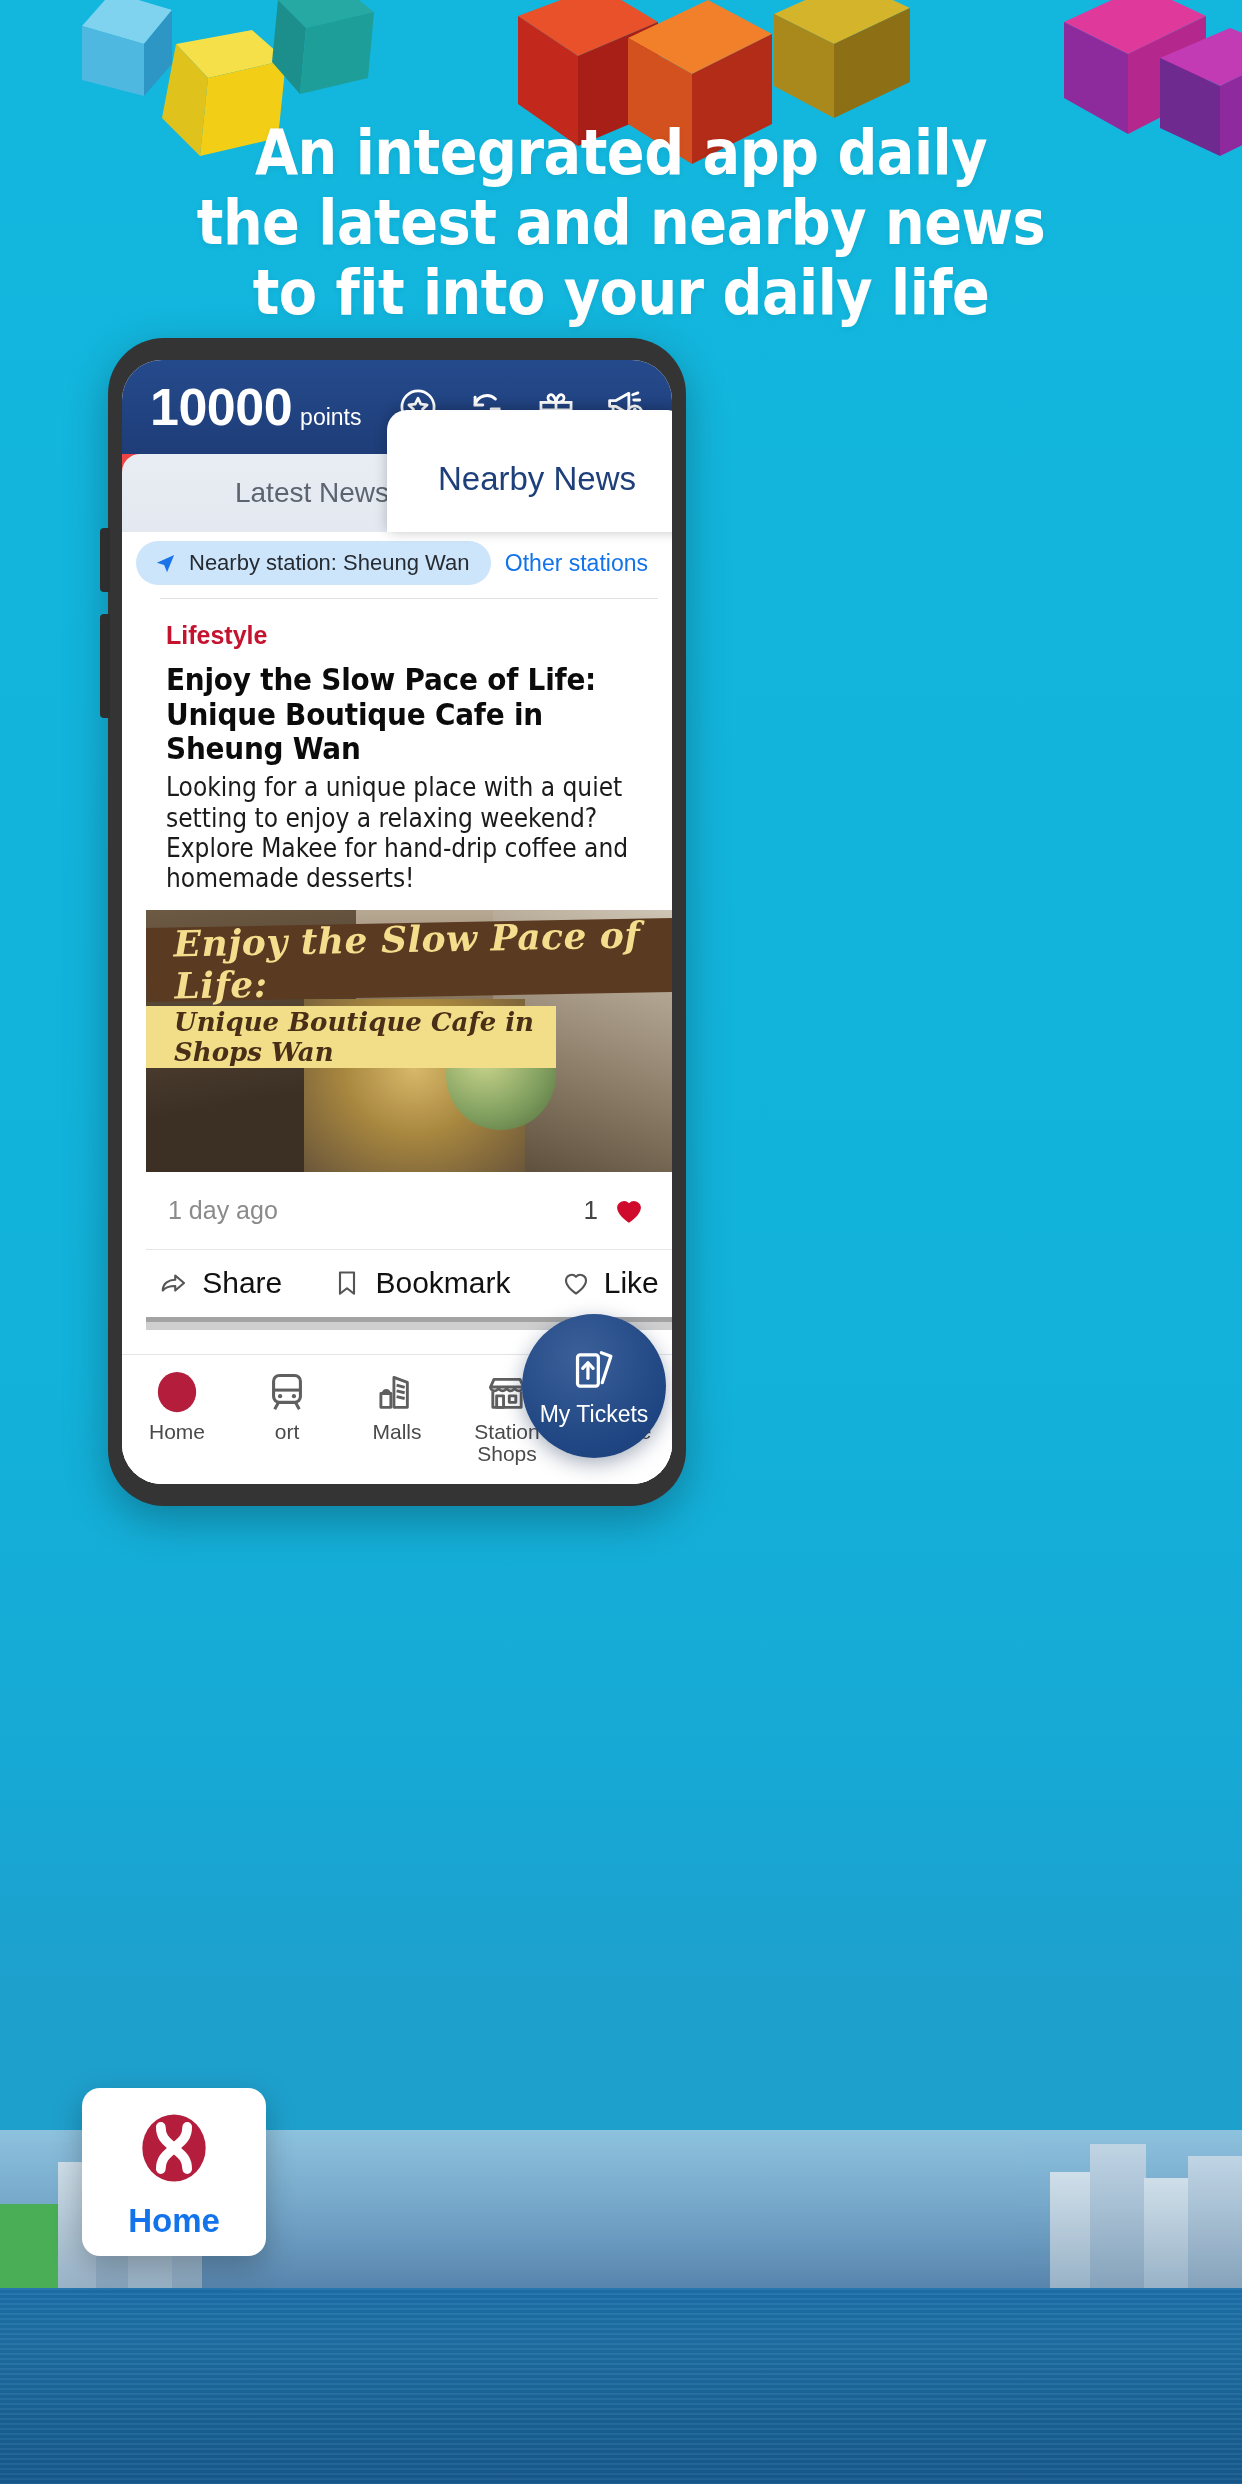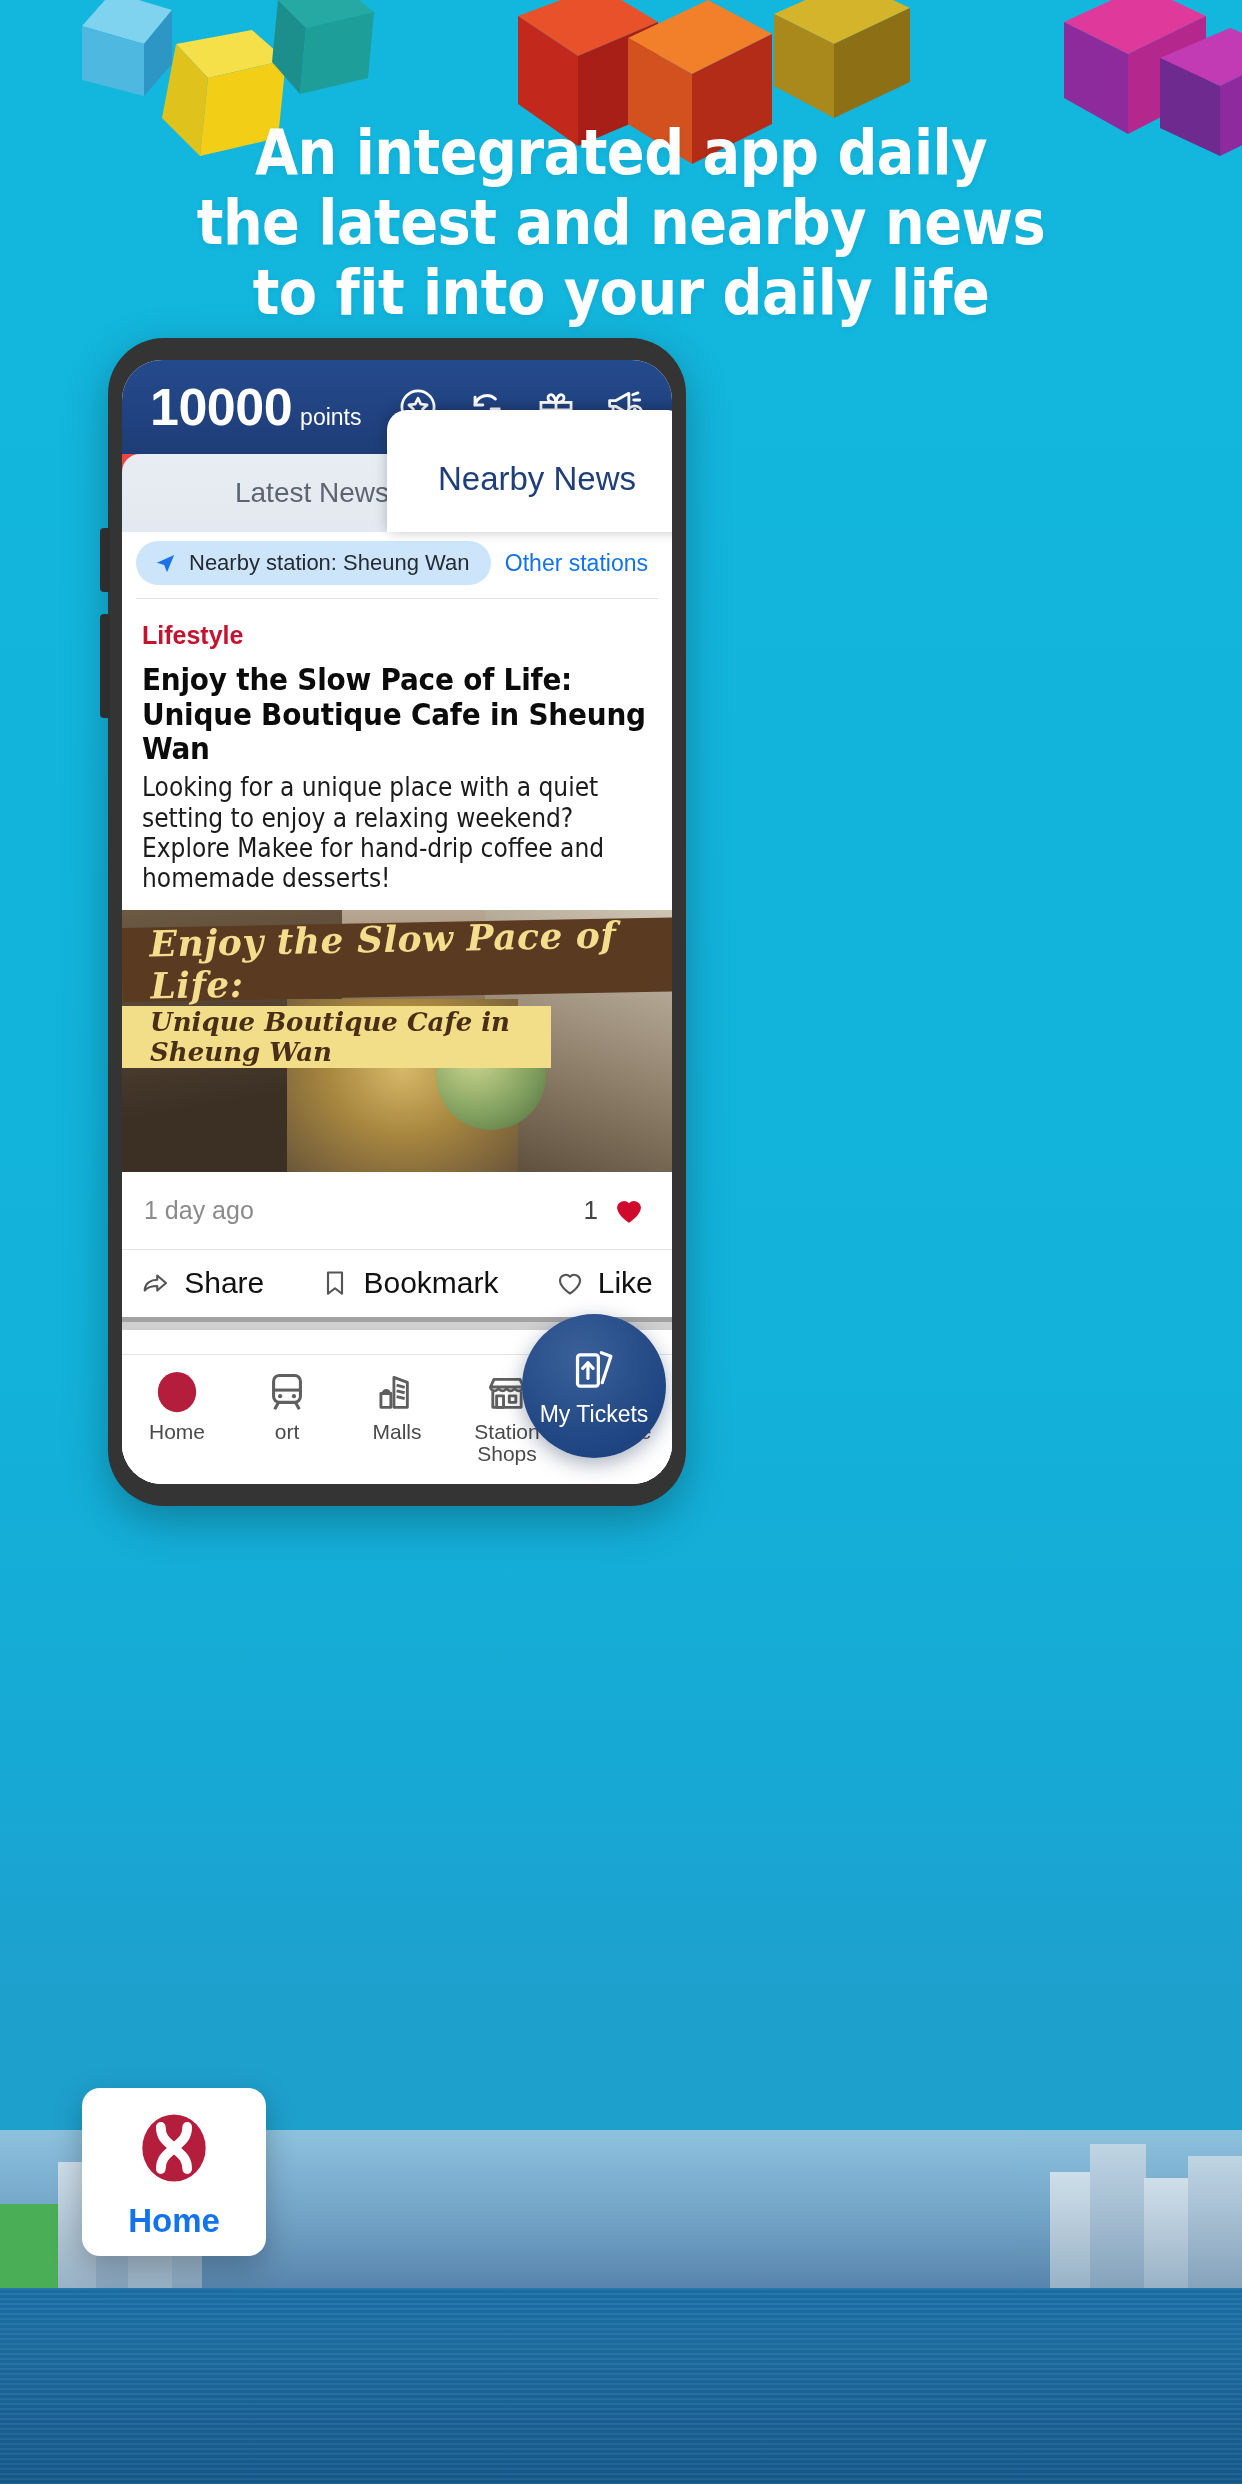--- a/index.html
+++ b/index.html
@@ -107,21 +107,21 @@
   }
   #station-chip {
     display:flex; align-items:center; gap:12px;
     background:#cde5fb; color:#262b32; border-radius:30px;
     padding: 9px 22px 9px 18px; font-size:22px;
   }
   #nav-arrow { width:23px; height:23px; color:#1a73e8; display:block; }
   #other-stations { margin-left:auto; color:#1273ea; font-size:23px; padding-right:8px; }
 
   
-  #article { background:#fff; }
+  #article { background:#fff;padding-left:24px; }
   #divider-top { height:1px; background:#e0e0e0; margin:0 14px; }
   #article-inner { padding: 22px 20px 16px 20px; }
   #category { color:#c4122f; font-weight:700; font-size:25px; }
   #article-title {
     font-family:"DejaVu Sans", sans-serif; font-stretch:condensed;
     font-weight:700; font-size:31px; line-height:1.12; color:#0b0b0b;
     margin-top:12px; letter-spacing:-.2px;
   }
   #article-desc {
     font-family:"DejaVu Sans", sans-serif; font-stretch:condensed;
@@ -339,21 +339,21 @@
 
       <div id="hero">
         <div id="hero-bg1"></div>
         <div id="hero-bg2"></div>
         <div id="hero-bg3"></div>
         <div id="hero-globe"></div>
         <div id="hero-band1">
           <span>Enjoy the Slow Pace of Life:</span>
         </div>
         <div id="hero-band2">
-          <span>Unique Boutique Cafe in Sheung Wan</span>
+          <span>Unique Boutique Cafe in Shops Wan</span>
         </div>
       </div>
 
       <div id="meta-row">
         <span id="meta-time">1 day ago</span>
         <div id="meta-likes">
           <span id="like-count">1</span>
           <svg id="heart-filled" viewBox="0 0 24 24" fill="currentColor">
             <path d="M12 21s-8.4-5.3-8.4-11A4.9 4.9 0 0 1 12 7.2 4.9 4.9 0 0 1 20.4 10c0 5.7-8.4 11-8.4 11z"></path>
           </svg>

